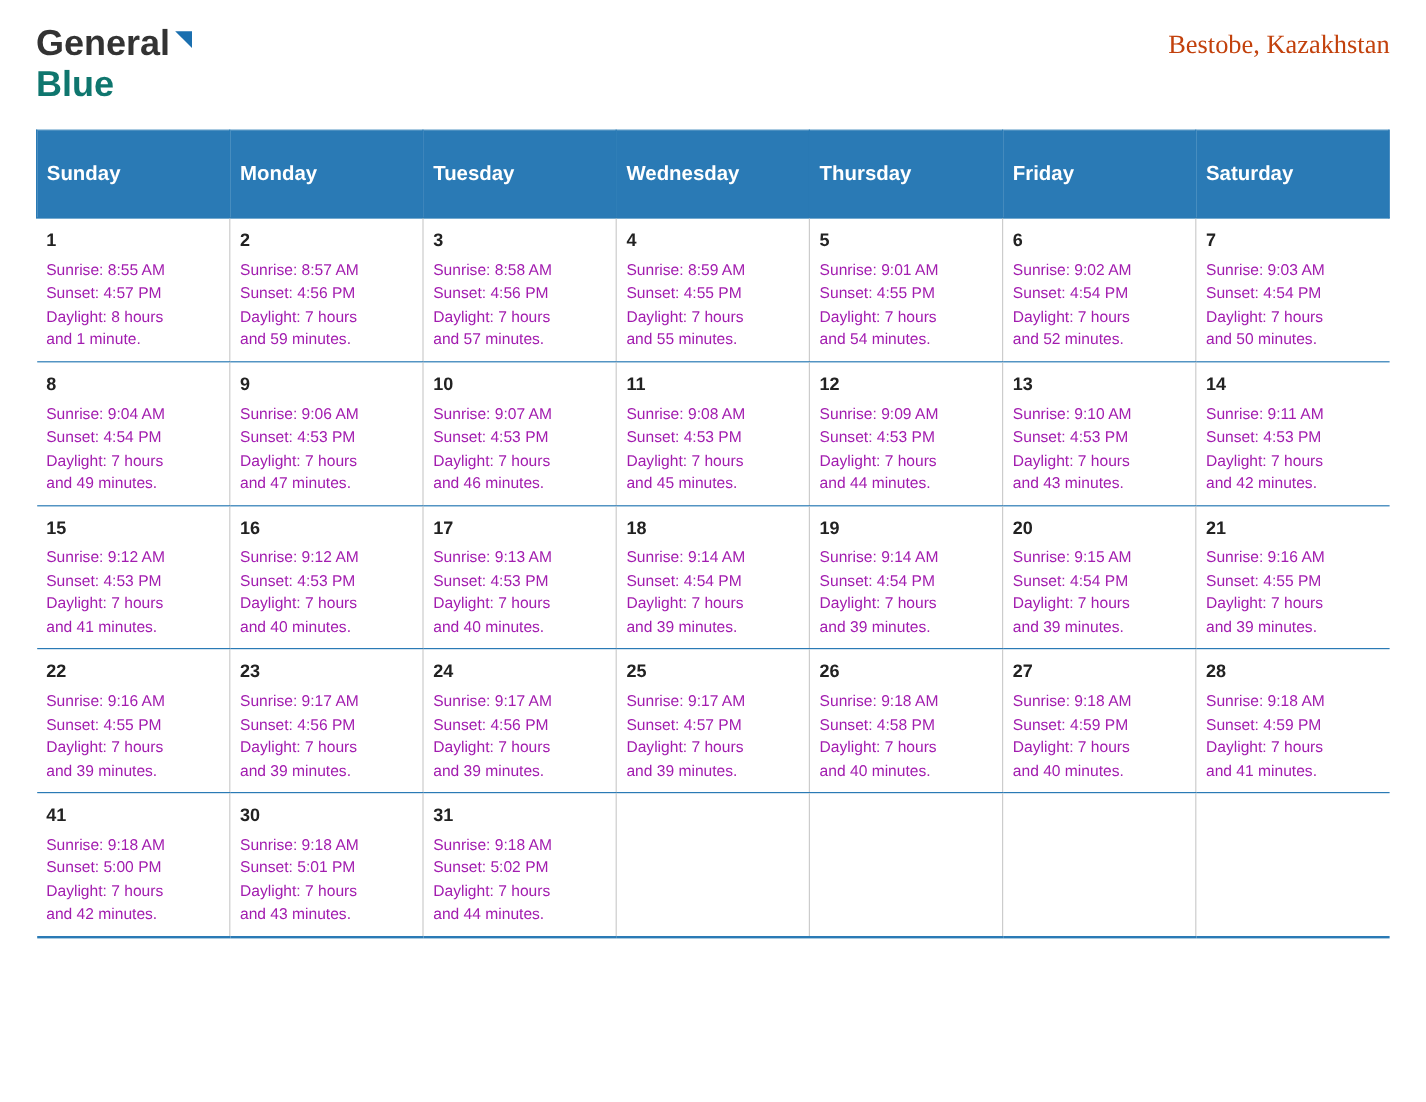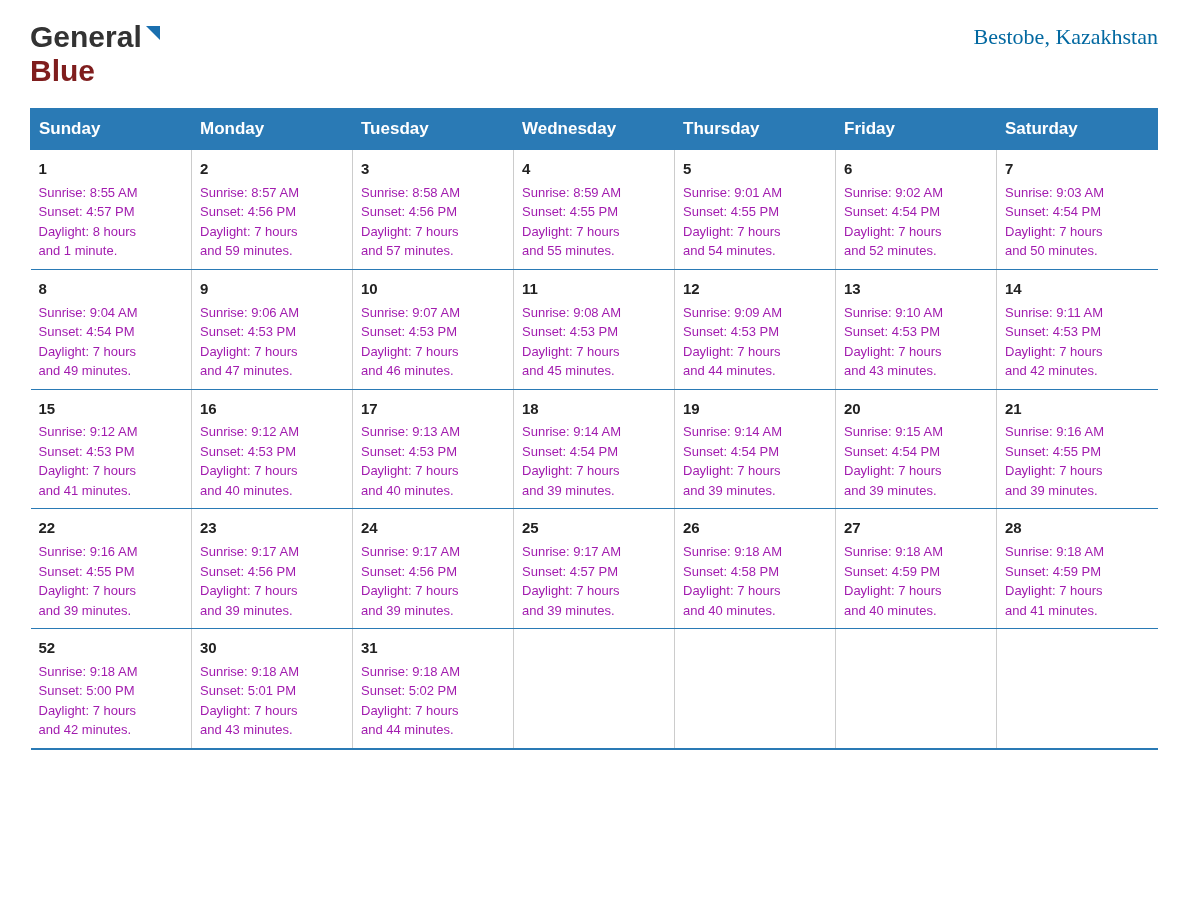--- a/index.html
+++ b/index.html
@@ -27,35 +27,35 @@
       text-align: right;
     }
     .main-title {
       font-size: 52px;
       font-weight: bold;
       color: #222;
       font-family: Georgia, serif;
     }
     .subtitle {
       font-size: 22px;
-      color: #0369a1;
+      color: #c2410c;
       font-family: Georgia, serif;
       margin-top: 4px;
     }
     table {
       width: 100%;
       border-collapse: collapse;
       table-layout: fixed;
     }
     thead th {
       background-color: #2a7ab5;
       color: #fff;
       font-size: 17px;
       font-weight: bold;
-      padding: 10px 8px;
+      padding: 26px 8px;
       text-align: left;
       font-family: Arial, sans-serif;
       border: 1px solid #2a7ab5;
     }
     tbody td {
       vertical-align: top;
       padding: 8px 8px;
       font-size: 13.5px;
       line-height: 1.45;
       font-family: Arial, sans-serif;
@@ -92,21 +92,21 @@
       font-family: Arial, sans-serif;
     }
     .logo-arrow {
       display: inline-block;
       position: relative;
       top: -2px;
     }
     .logo-text-blue {
       font-size: 30px;
       font-weight: bold;
-      color: #7f1d1d;
+      color: #0f766e;
       font-family: Arial, sans-serif;
     }
     .empty-cell {
       background: #fff;
     }
   </style>
 </head>
 <body>
 
 <div class="header">
@@ -338,21 +338,21 @@
         <td>
           <span class="day-num">28</span>
           <div class="day-info" style="white-space: pre-line;">Sunrise: 9:18 AM
 Sunset: 4:59 PM
 Daylight: 7 hours
 and 41 minutes.</div>
         </td>
       </tr>
       <tr>
         <td>
-          <span class="day-num">52</span>
+          <span class="day-num">41</span>
           <div class="day-info" style="white-space: pre-line;">Sunrise: 9:18 AM
 Sunset: 5:00 PM
 Daylight: 7 hours
 and 42 minutes.</div>
         </td>
         <td>
           <span class="day-num">30</span>
           <div class="day-info" style="white-space: pre-line;">Sunrise: 9:18 AM
 Sunset: 5:01 PM
 Daylight: 7 hours

